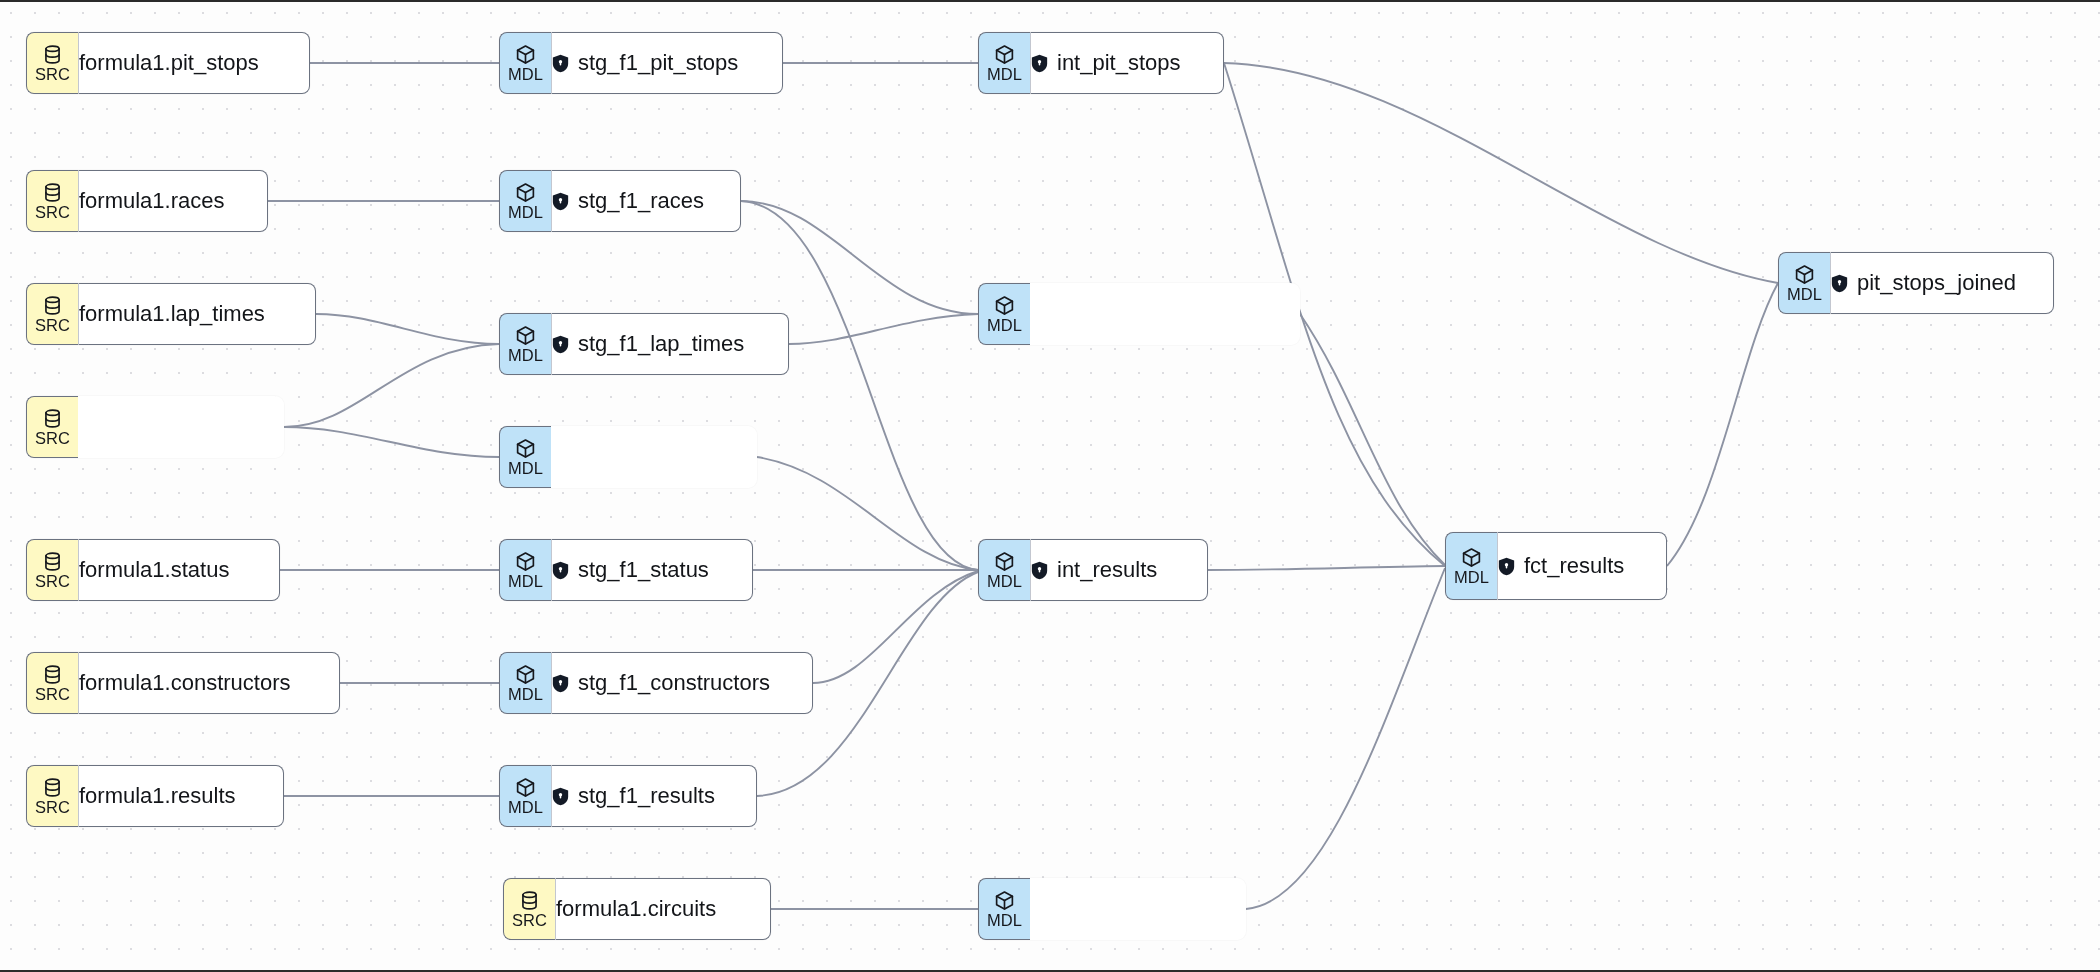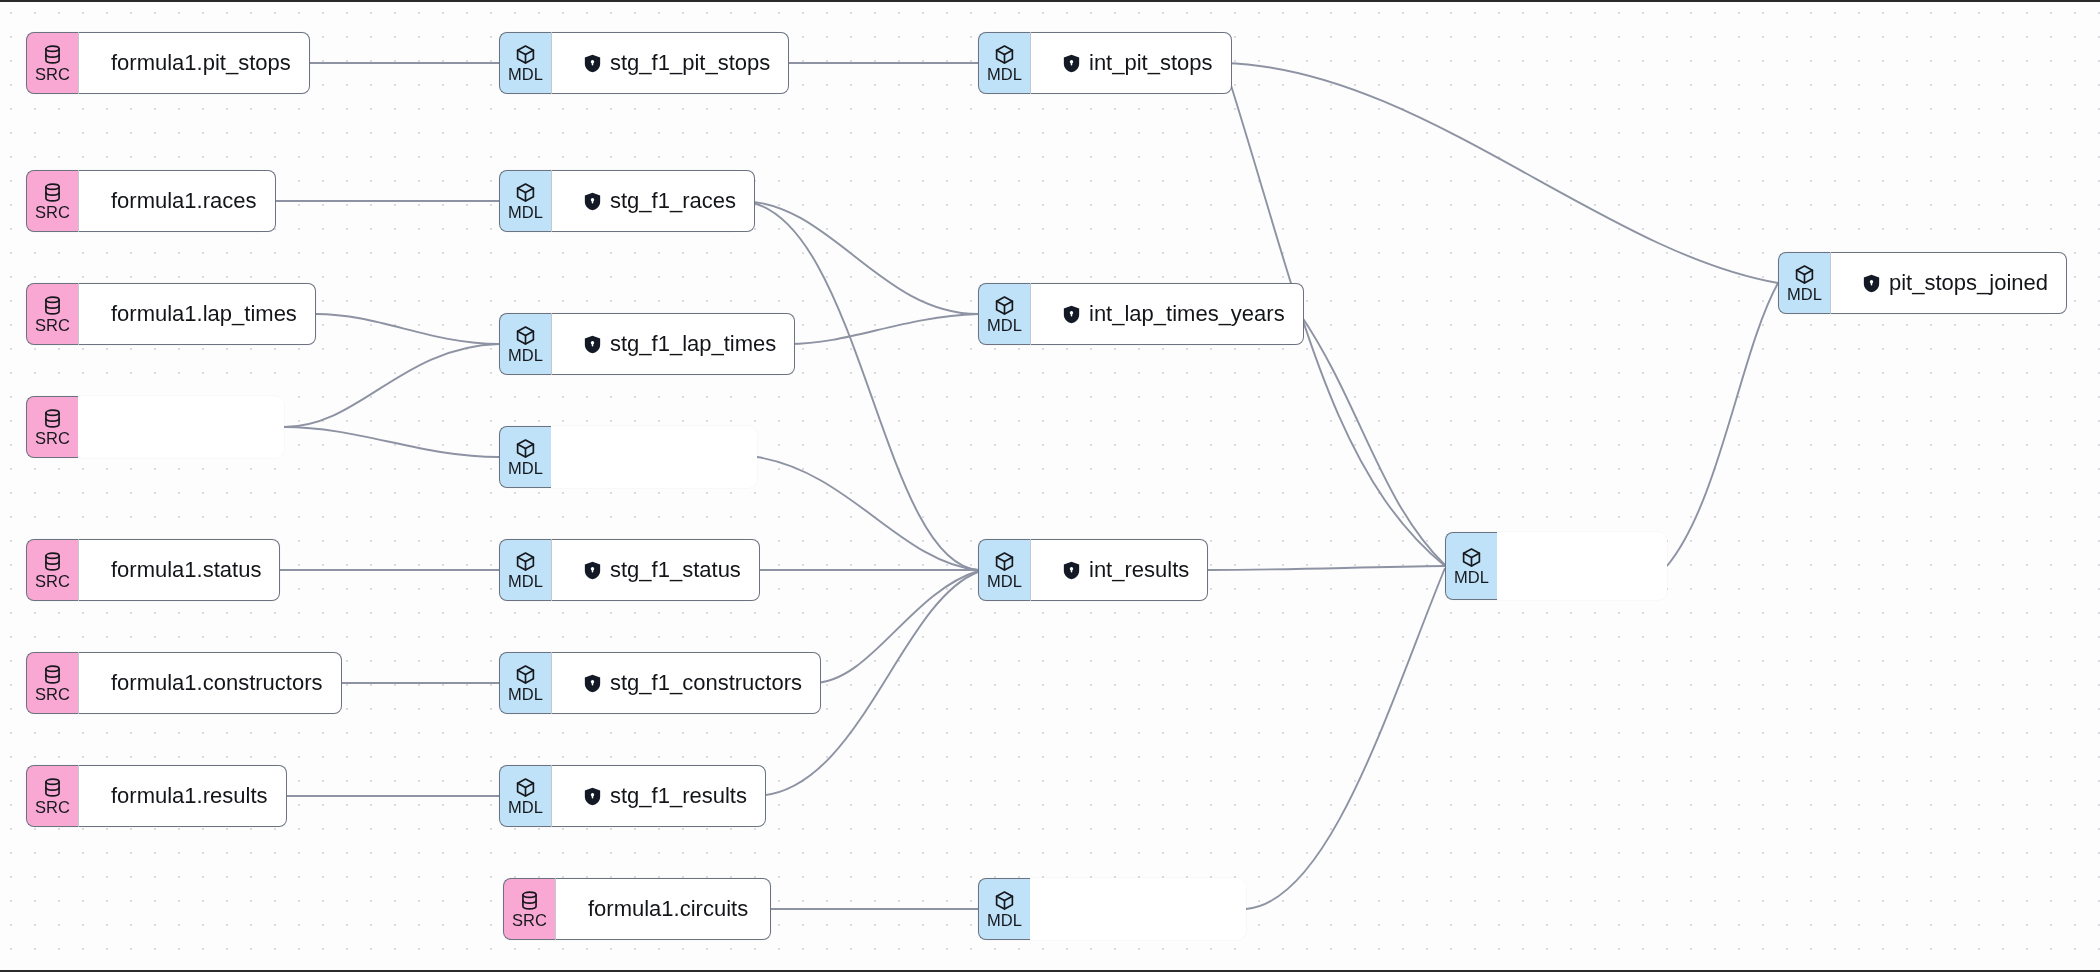--- a/index.html
+++ b/index.html
@@ -49,39 +49,39 @@
     display: flex;
     flex-direction: column;
     align-items: center;
     justify-content: center;
     gap: 1px;
     border-radius: 8px 0 0 8px;
     border: 1.6px solid #6b7280;
     border-right: none;
     box-sizing: border-box;
   }
-  .node-badge.src { background: #f9a8d4; text-align: center; }
+  .node-badge.src { background: #fef9c3; text-align: center; }
   .node-badge.mdl { background: #bfe2f8; }
   .badge-icon {
     display: block;
     line-height: 0;
   }
   .badge-text {
     font-size: 16.5px;
     line-height: 1;
     color: #16181d;
     letter-spacing: 0.1px;
     font-family: "Liberation Sans", "DejaVu Sans", sans-serif;
   }
   .node-body {
     flex: 1 1 auto;
     display: flex;
     align-items: center;
     gap: 9px;
-    padding: 0 18px 0 32px;
+    padding: 0 18px 0 0;
     border-radius: 0 8px 8px 0;
     border: 1.6px solid #6b7280;
     border-left: 1.2px solid #c3c7d0;
     background: #ffffff;
     box-sizing: border-box;
   }
   .node.src-node .node-body { justify-content: flex-start; }
   .node-label {
     font-size: 22px;
     color: #131519;
@@ -369,28 +369,20 @@
       </div>
       <div class="node mdl-node" style="left: 978px; top: 281px; width: 322px; height: 62px;">
         <div class="node-badge mdl">
           <span class="badge-icon"><svg width="21" height="21" viewBox="0 0 24 24" fill="none" stroke="#16181d" stroke-width="1.9" stroke-linecap="round" stroke-linejoin="round">
               <path d="M12 2.3 21 7.2v9.6L12 21.7 3 16.8V7.2z"></path>
               <path d="M3 7.2 12 12l9-4.8"></path>
               <path d="M12 12v9.7"></path>
             </svg></span>
           <span class="badge-text">MDL</span>
         </div>
-        <div class="node-body">
-          <span class="shield-icon"><svg width="17" height="19" viewBox="0 0 20 22" aria-hidden="true">
-              <path d="M10 0.6 19 4v7.2c0 5.3-3.7 8.6-9 10.2C4.7 19.8 1 16.5 1 11.2V4z" fill="#131a26"></path>
-              <circle cx="10" cy="9" r="2" fill="#ffffff"></circle>
-              <rect x="9.1" y="9" width="1.8" height="4.4" rx="0.9" fill="#ffffff"></rect>
-            </svg></span>
-          <span class="node-label">int_lap_times_years</span>
-        </div>
       </div>
       <div class="node mdl-node" style="left: 978px; top: 537px; width: 230px; height: 62px;">
         <div class="node-badge mdl">
           <span class="badge-icon"><svg width="21" height="21" viewBox="0 0 24 24" fill="none" stroke="#16181d" stroke-width="1.9" stroke-linecap="round" stroke-linejoin="round">
               <path d="M12 2.3 21 7.2v9.6L12 21.7 3 16.8V7.2z"></path>
               <path d="M3 7.2 12 12l9-4.8"></path>
               <path d="M12 12v9.7"></path>
             </svg></span>
           <span class="badge-text">MDL</span>
         </div>
@@ -404,20 +396,28 @@
         </div>
       </div>
       <div class="node mdl-node" style="left: 1445px; top: 530px; width: 222px; height: 68px;">
         <div class="node-badge mdl">
           <span class="badge-icon"><svg width="21" height="21" viewBox="0 0 24 24" fill="none" stroke="#16181d" stroke-width="1.9" stroke-linecap="round" stroke-linejoin="round">
               <path d="M12 2.3 21 7.2v9.6L12 21.7 3 16.8V7.2z"></path>
               <path d="M3 7.2 12 12l9-4.8"></path>
               <path d="M12 12v9.7"></path>
             </svg></span>
           <span class="badge-text">MDL</span>
+        </div>
+        <div class="node-body">
+          <span class="shield-icon"><svg width="17" height="19" viewBox="0 0 20 22" aria-hidden="true">
+              <path d="M10 0.6 19 4v7.2c0 5.3-3.7 8.6-9 10.2C4.7 19.8 1 16.5 1 11.2V4z" fill="#131a26"></path>
+              <circle cx="10" cy="9" r="2" fill="#ffffff"></circle>
+              <rect x="9.1" y="9" width="1.8" height="4.4" rx="0.9" fill="#ffffff"></rect>
+            </svg></span>
+          <span class="node-label">fct_results</span>
         </div>
       </div>
       <div class="node mdl-node" style="left: 1778px; top: 250px; width: 276px; height: 62px;">
         <div class="node-badge mdl">
           <span class="badge-icon"><svg width="21" height="21" viewBox="0 0 24 24" fill="none" stroke="#16181d" stroke-width="1.9" stroke-linecap="round" stroke-linejoin="round">
               <path d="M12 2.3 21 7.2v9.6L12 21.7 3 16.8V7.2z"></path>
               <path d="M3 7.2 12 12l9-4.8"></path>
               <path d="M12 12v9.7"></path>
             </svg></span>
           <span class="badge-text">MDL</span>

